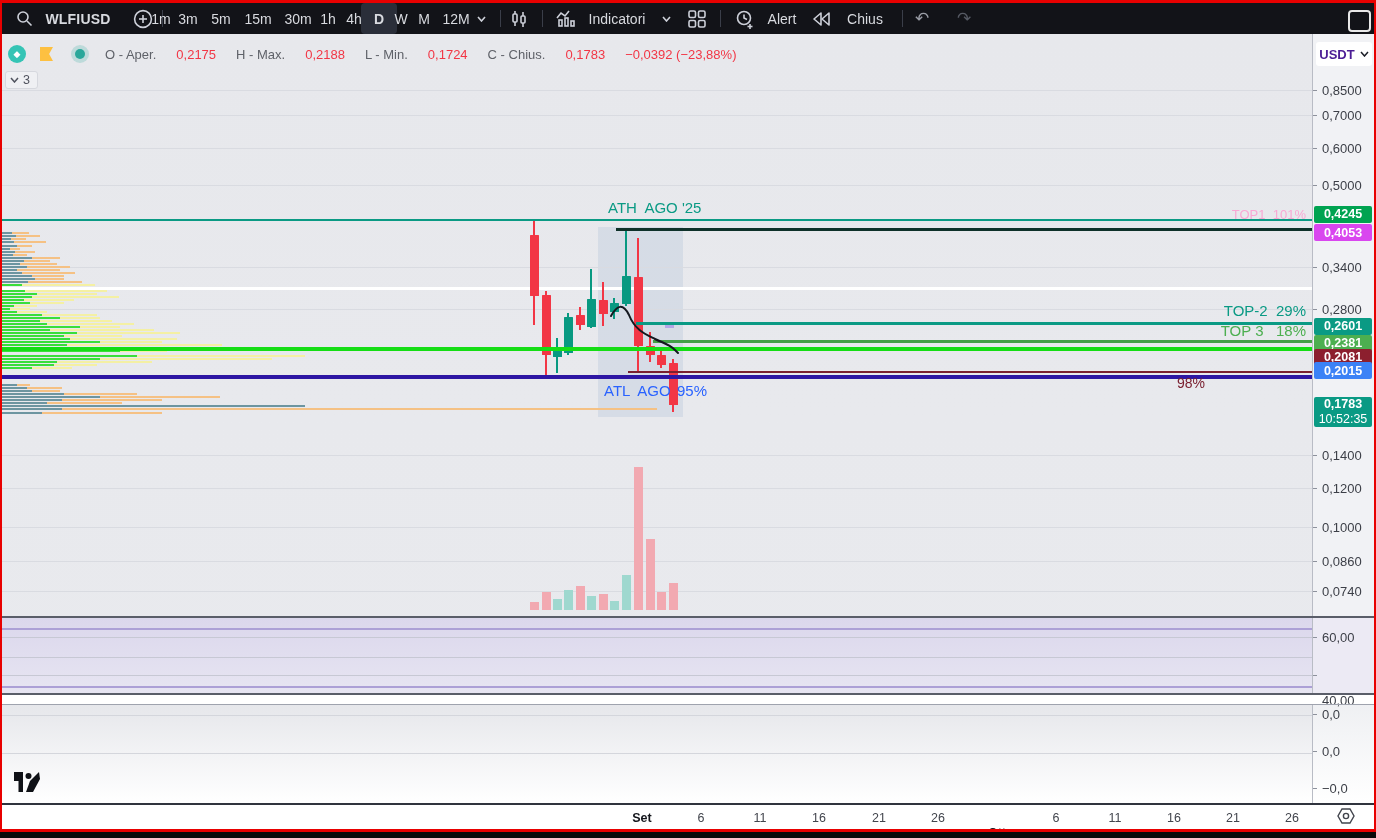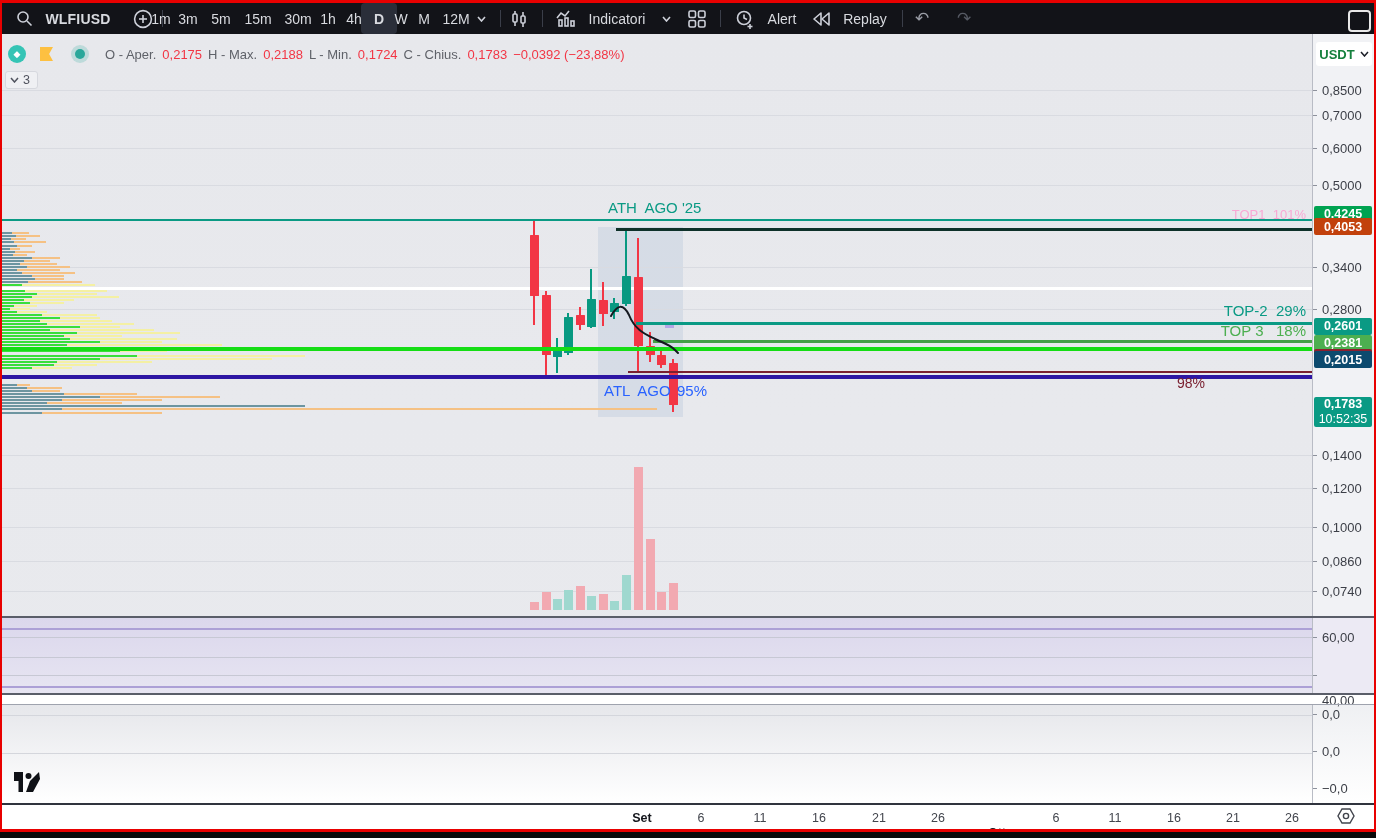--- a/index.html
+++ b/index.html
@@ -42,21 +42,21 @@
 
   
   #symbol-row{left:8px;top:42px;height:24px;z-index:40;display:flex;align-items:center;}
   #symbol-logo{width:18px;height:18px;border-radius:50%;background:#35c4b5;color:#fff;font-size:9px;
                display:flex;align-items:center;justify-content:center;}
   #symbol-title{font-size:14.5px;font-weight:500;color:#14161c;margin-left:7px;}
   #flag-icon{width:13px;height:14px;background:#fdc041;margin-left:14px;
              clip-path:polygon(0 0,100% 0,70% 50%,100% 100%,0 100%);}
   #status-dot{width:10px;height:10px;border-radius:50%;background:#2aa79a;margin-left:22px;
               box-shadow:0 0 0 4px rgba(42,167,154,.22);}
-  #ohlc{margin-left:20px;font-size:13px;color:#5f6269;display:flex;gap:6px;align-items:center;white-space:nowrap;}
+  #ohlc{margin-left:20px;font-size:13px;color:#5f6269;display:flex;gap:20px;align-items:center;white-space:nowrap;}
   #ohlc .val{color:#f23645;}
   #legend-chip{left:5px;top:71px;z-index:40;display:flex;align-items:center;gap:4px;background:rgba(240,241,244,.85);
                border:1px solid #d6d8de;border-radius:3px;padding:1px 7px 1px 4px;font-size:12.5px;color:#50535e;}
 
   
   .hl{position:absolute;z-index:14;}
   .hl.behind{z-index:4;}
   .hl.dotted-line{background:none !important;}
   .prow{position:absolute;height:2px;z-index:3;}
   .candle-wick{position:absolute;width:1.5px;z-index:10;}
@@ -66,21 +66,21 @@
   .anno{position:absolute;z-index:20;white-space:pre;line-height:1;}
   .badge{position:absolute;left:1314px;width:58px;height:17px;z-index:35;color:#fff;font-size:12.5px;font-weight:700;
          display:flex;align-items:center;justify-content:center;border-radius:2px;}
   .ticklab{position:absolute;left:1322px;font-size:13px;color:#3c3f47;z-index:31;transform:translateY(-50%);}
   .tickdash{position:absolute;left:1313px;width:4px;height:1px;background:#8d919c;z-index:31;}
   #countdown-badge{position:absolute;left:1314px;width:58px;height:30px;background:#0a9a84;border-radius:2px;z-index:36;
                    color:#fff;text-align:center;font-size:12.5px;line-height:15px;}
   #countdown-badge b{font-weight:700;}
   #region-box{position:absolute;background:rgba(96,136,188,.13);z-index:2;}
   #usdt-btn{position:absolute;left:1316px;top:42px;width:56px;height:24px;background:#fff;border-radius:3px;z-index:40;
-            display:flex;align-items:center;justify-content:center;gap:5px;font-size:13px;font-weight:700;color:#15803d;}
+            display:flex;align-items:center;justify-content:center;gap:5px;font-size:13px;font-weight:700;color:#4c1d95;}
   #tv-logo{position:absolute;left:14px;top:770px;z-index:25;}
   #axis-eye{position:absolute;left:1337px;top:808px;z-index:35;}
 </style>
 </head>
 <body>
 <div id="root">
 
   <div class="abs" id="stage-bg"></div>
   <div class="abs" id="axis-bg"></div>
   <div class="abs pane2-bg"></div>
@@ -303,25 +303,25 @@
       <div class="tickdash" style="top: 637px;"></div>
       <div class="ticklab" style="top: 700px;">40,00</div>
       <div class="tickdash" style="top: 675px;"></div>
       <div class="ticklab" style="top: 714px;">0,0</div>
       <div class="tickdash" style="top: 714px;"></div>
       <div class="ticklab" style="top: 751px;">0,0</div>
       <div class="tickdash" style="top: 751px;"></div>
       <div class="ticklab" style="top: 788px;">−0,0</div>
       <div class="tickdash" style="top: 788px;"></div>
       <div class="badge" style="top: 205.5px; background: rgb(0, 163, 81);">0,4245</div>
-      <div class="badge" style="top: 218px; background: #c2410c;">0,4053</div>
+      <div class="badge" style="top: 224px; background: #d946ef;">0,4053</div>
       <div class="badge" style="top: 317.5px; background: rgb(10, 154, 132);">0,2601</div>
       <div class="badge" style="top: 334.5px; background: rgb(76, 175, 80);">0,2381</div>
       <div class="badge" style="top: 348.5px; background: rgb(140, 31, 46);">0,2081</div>
-      <div class="badge" style="top: 351px; background: #0c4a6e;">0,2015</div>
+      <div class="badge" style="top: 362px; background: #3b82f6;">0,2015</div>
     </div>
 
   <div id="region-box" style="left: 598px; top: 227px; width: 85px; height: 190px;"></div>
 
   <svg class="abs" width="1376" height="838" style="left:0;top:0;z-index:18;pointer-events:none">
     <path id="arrow-path" d="M611,316 C617,305 623,303 629,315 C635,330 645,334 655,339 C663,343 669,344 675,350 l3,3" stroke="#14181f" stroke-width="2" fill="none" stroke-linecap="round"></path>
   </svg>
 
   <div class="abs" id="toolbar">
     <span class="tb" style="left:10px;width:24px">
@@ -388,21 +388,21 @@
           <line class="icon-stroke" x1="12.5" y1="17.5" x2="17.5" y2="17.5"></line>
         </svg>
     </span>
     <span class="tb" style="left:758px;width:44px">Alert</span>
     <span class="tb" style="left:808px;width:24px">
       <svg width="18" height="14" viewBox="0 0 18 14">
           <polygon points="8,1 1,7 8,13" fill="none" stroke="#cdd0d9" stroke-width="1.6" stroke-linejoin="round"></polygon>
           <polygon points="16,1 9,7 16,13" fill="none" stroke="#cdd0d9" stroke-width="1.6" stroke-linejoin="round"></polygon>
         </svg>
     </span>
-    <span class="tb" style="left:834px;width:58px">Replay</span>
+    <span class="tb" style="left:834px;width:58px">Chius</span>
     <span class="vsep" style="left:900px"></span>
     <span class="tb" style="left:908px;width:24px;color:#9a9da6;font-size:17px">↶</span>
     <span class="tb" style="left:950px;width:24px;color:#565a64;font-size:17px">↷</span>
     <span class="fullscr"></span>
   </div>
 
   <div class="abs" id="symbol-row">
     <span id="symbol-logo">◆</span>
     <span id="flag-icon"></span>
     <span id="status-dot"></span>

